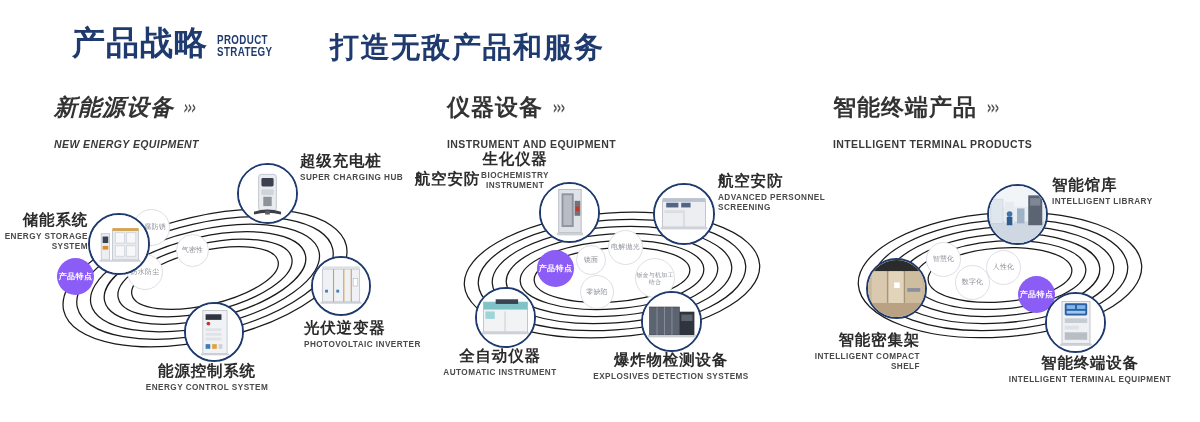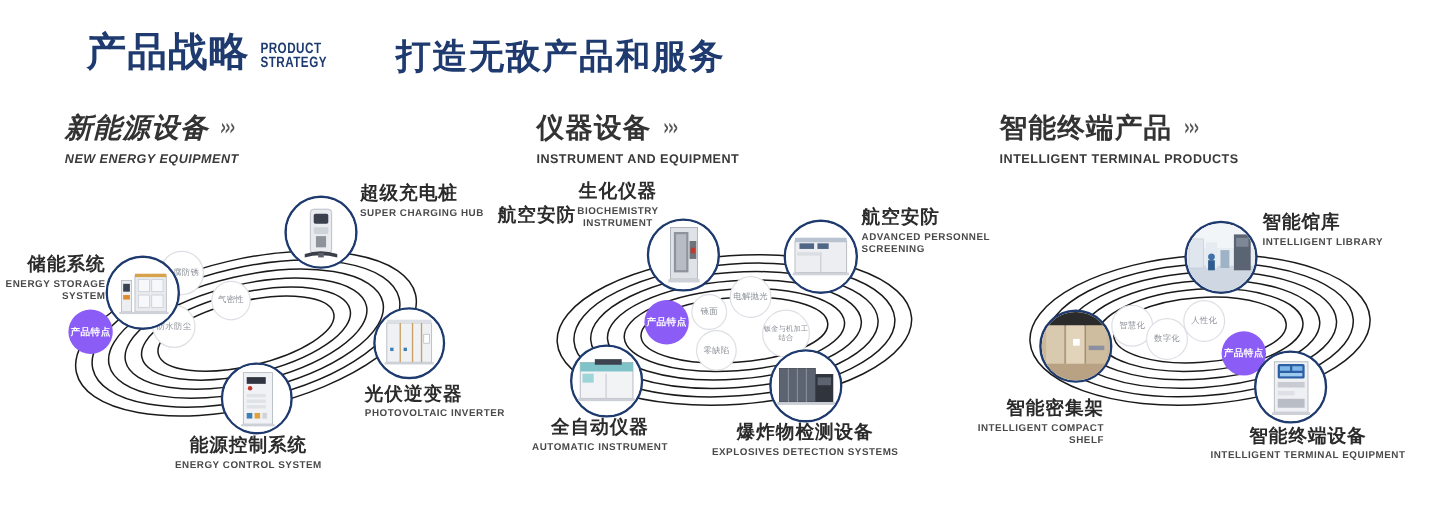--- a/index.html
+++ b/index.html
@@ -39,21 +39,21 @@
   .sh-cn{
     font-size:23px;font-weight:bold;color:#333333;letter-spacing:1px;
     display:flex;align-items:center;line-height:1.1;
     font-family:"DejaVu Sans","Liberation Sans",sans-serif;
   }
   .chev{
     margin-left:9px;color:#555;font-size:13px;letter-spacing:-1px;
     display:inline-block;transform:scaleY(1.5) scaleX(.9);
   }
   .sh-en{
-    margin-top:7px;font-size:10.5px;font-weight:bold;color:#3a3a3a;
+    margin-top:18px;font-size:10.5px;font-weight:bold;color:#3a3a3a;
     letter-spacing:.4px;font-family:"Liberation Sans",sans-serif;
   }
 
   
   .cluster{position:absolute;}
   .orbits{position:absolute;left:0;top:0;}
 
   
   .bubble{
     position:absolute;border-radius:50%;
@@ -349,21 +349,21 @@
         <ellipse cx="200" cy="125" rx="114" ry="48" transform="rotate(-4 200 125)"></ellipse>
         <ellipse cx="200" cy="125" rx="100" ry="41" transform="rotate(-4 200 125)"></ellipse>
         <ellipse cx="200" cy="125" rx="86" ry="34" transform="rotate(-4 200 125)"></ellipse>
         <ellipse cx="200" cy="125" rx="72" ry="27" transform="rotate(-4 200 125)"></ellipse>
       </g>
     </svg>
 
     <div class="core" style="left:218px;top:126px;width:37px;height:37px;">
       <span>产品特点</span>
     </div>
-    <div class="chip" style="left:126px;top:104px;width:35px;height:35px;">
+    <div class="chip" style="left:126px;top:92px;width:35px;height:35px;">
       <span>智慧化</span>
     </div>
     <div class="chip" style="left:155px;top:115px;width:35px;height:35px;">
       <span>数字化</span>
     </div>
     <div class="chip" style="left:186px;top:100px;width:35px;height:35px;">
       <span>人性化</span>
     </div>
 
     <div class="bubble" style="left:187px;top:34px;width:61px;height:61px;">

